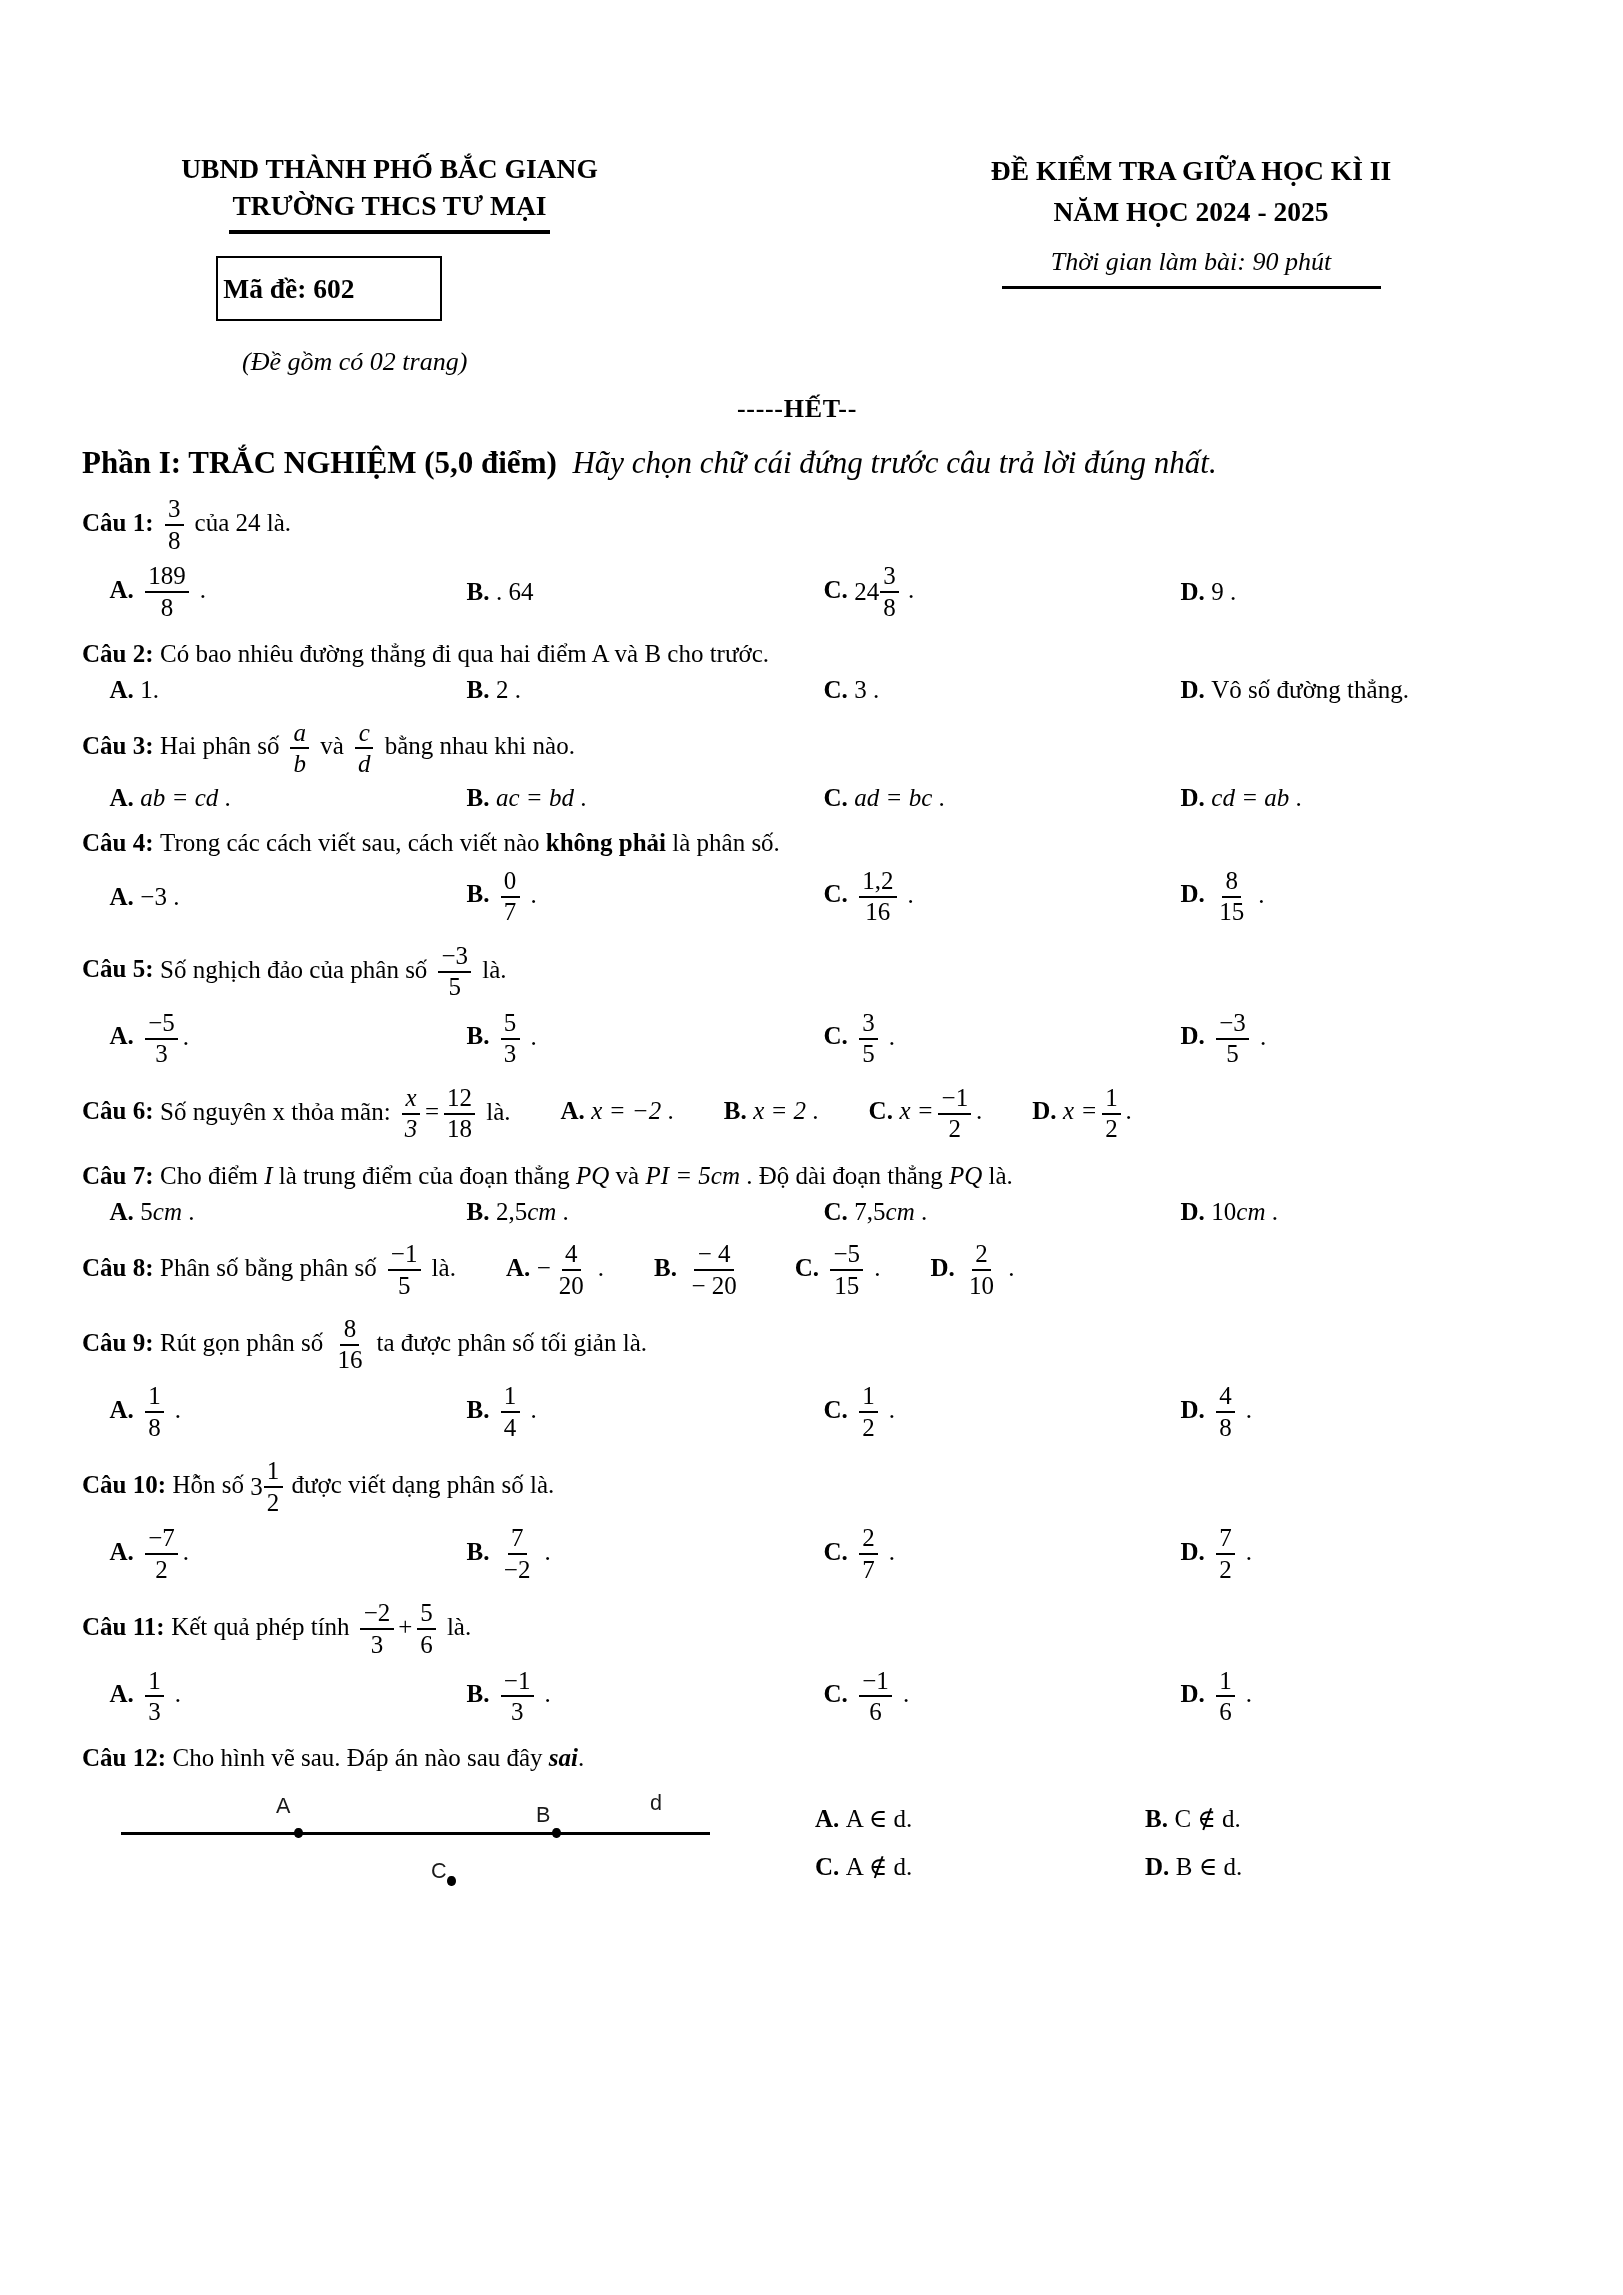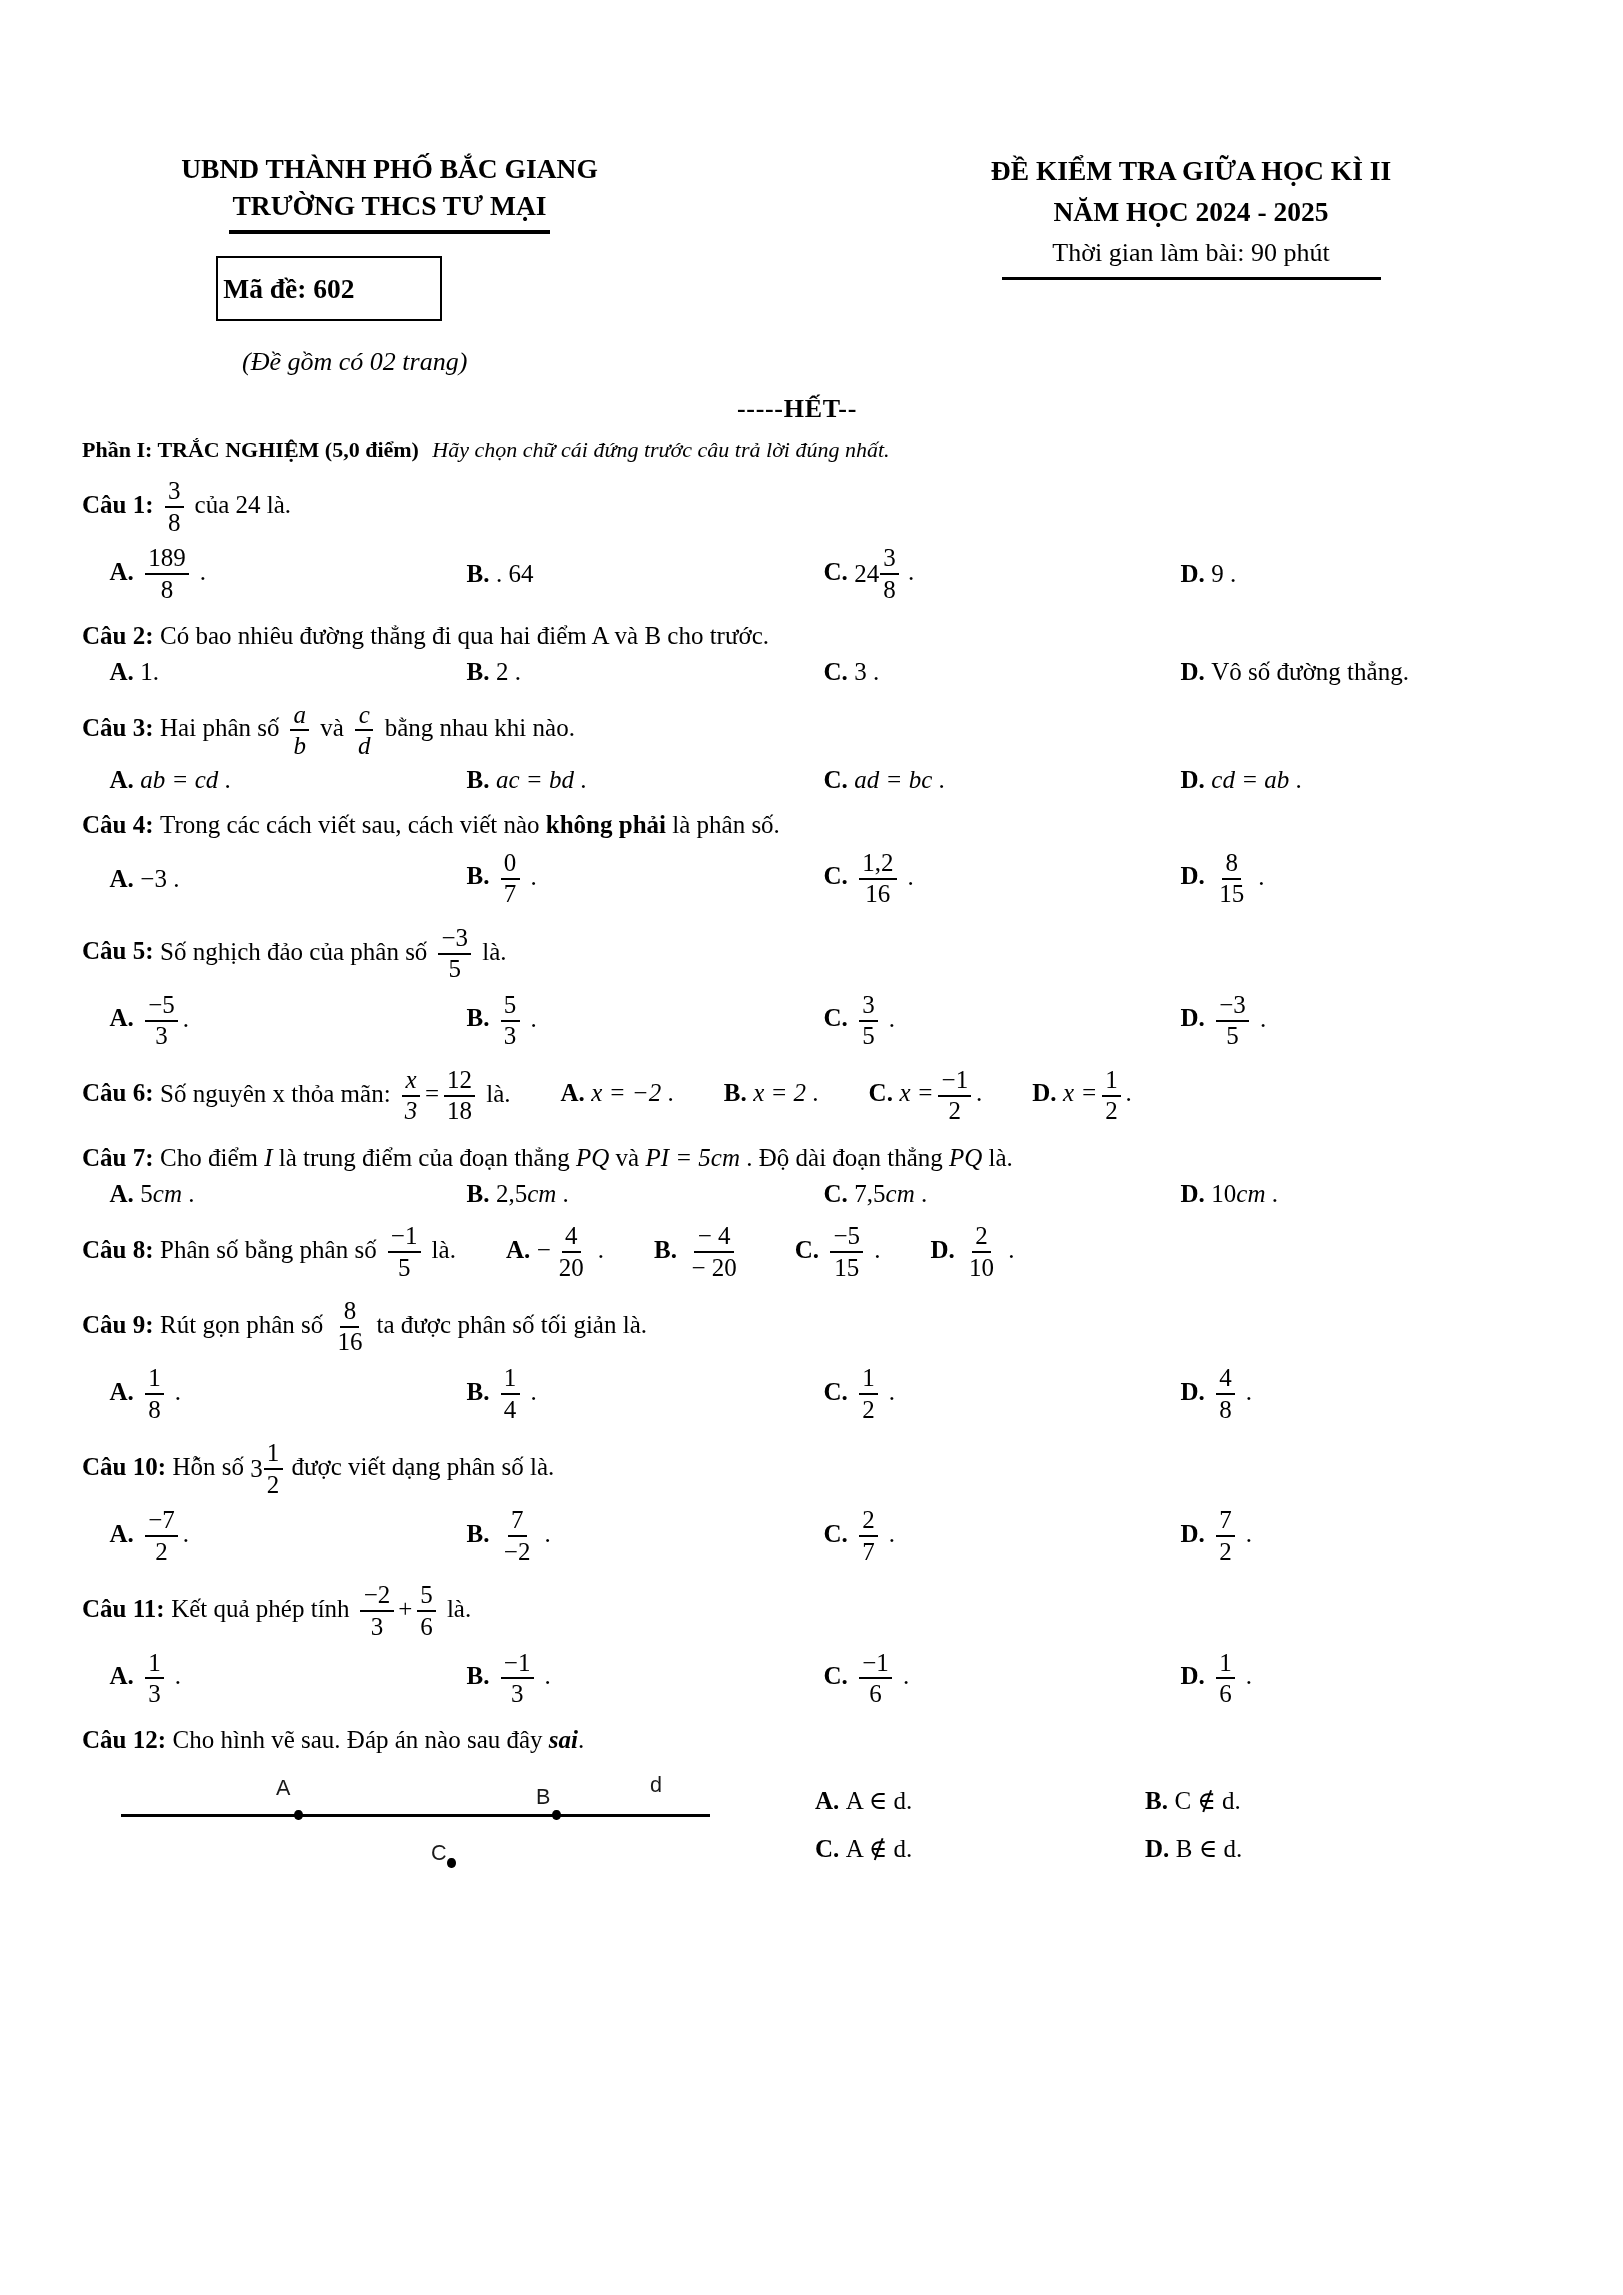--- a/index.html
+++ b/index.html
@@ -18,26 +18,26 @@
   .h-right { width: 576px; margin-left: auto; margin-right: 33px; text-align: center; }
   .org { font-weight: 700; font-size: 27.5px; line-height: 1.35; }
   .org-u { display: inline-block; border-bottom: 4.6px solid #000; padding: 0 3.9px 5.9px; }
   .code-box {
     box-sizing: border-box; margin: 22px 0 0 134px; width: 226px;
     border: 2px solid #000; padding: 14.4px 5.2px;
     font-weight: 700; font-size: 27.5px; text-align: left;
   }
   .pages-note { margin: 26px 0 0 160px; text-align: left; font-style: italic; font-size: 26px; }
   .h-right .t { font-weight: 700; font-size: 27.5px; line-height: 1.5; }
-  .h-right .time { font-size: 26px; margin-top: 5px; }
+  .h-right .time { font-style: italic; font-size: 26px; margin-top: 14px; }
   .h-right .rule { width: 379px; border-bottom: 3.9px solid #000; margin: 9.2px auto 0; }
 
   .divider { text-align: center; font-weight: 700; font-size: 26px; margin-top: 17px; letter-spacing: 0.7px; }
 
-  .part { margin-top: 13px; font-size: 22px; }
+  .part { margin-top: 21px; font-size: 31px; }
   .part .ph { font-weight: 700; }
   .part .pi { font-style: italic; margin-left: 7.9px; }
 
   
   .question { margin-top: 13px; }
   .stem { line-height: 1.4; }
   .qlabel { font-weight: 700; margin-right: 6.5px; }
   .options {
     display: grid;
     grid-template-columns: 357px 357px 357px auto;

